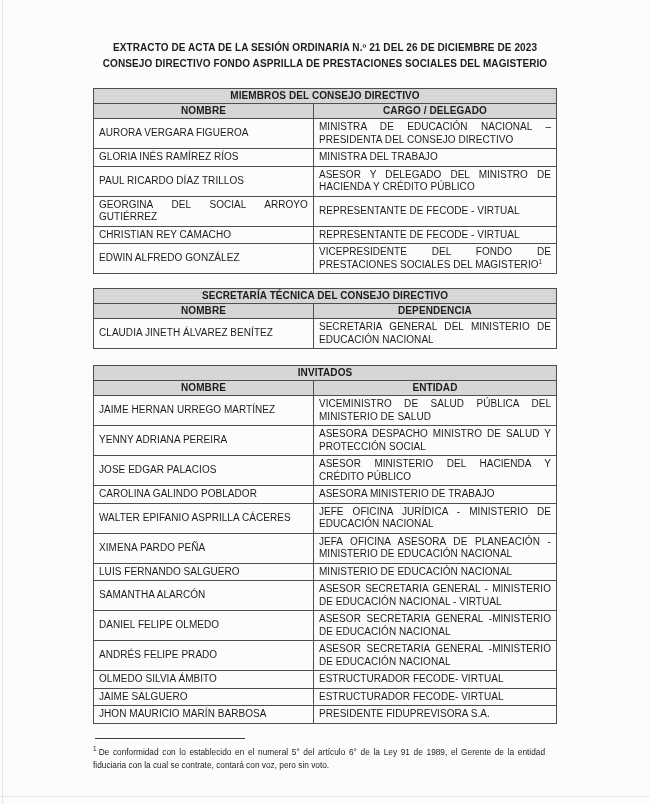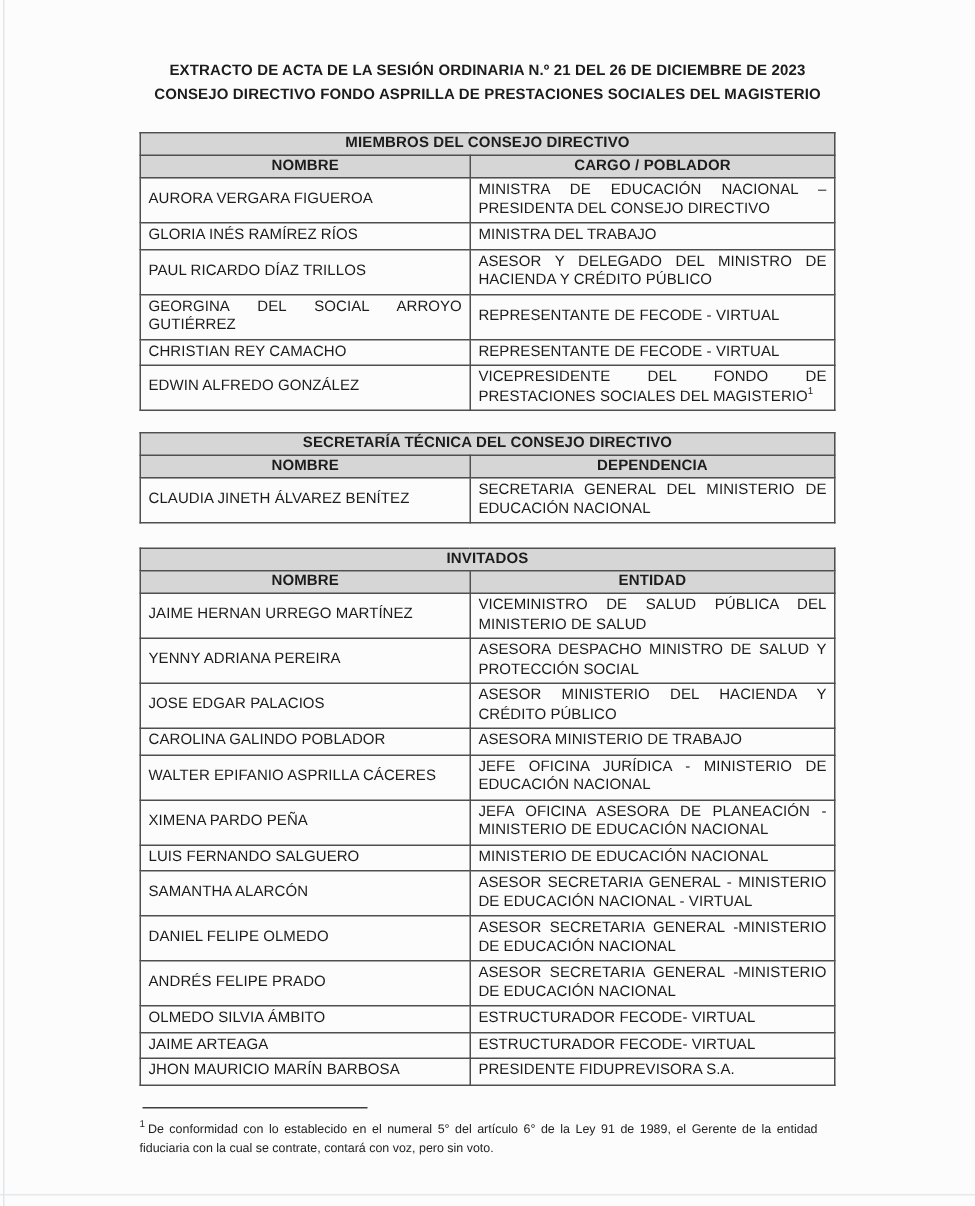--- a/index.html
+++ b/index.html
@@ -106,21 +106,21 @@
       <colgroup>
           <col class="c-name">
           <col class="c-value">
         </colgroup>
       <thead>
         <tr>
           <th class="t-title" colspan="2">MIEMBROS DEL CONSEJO DIRECTIVO</th>
         </tr>
         <tr>
           <th class="t-col">NOMBRE</th>
-          <th class="t-col">CARGO / POBLADOR</th>
+          <th class="t-col">CARGO / DELEGADO</th>
         </tr>
       </thead>
       <tbody>
           <tr>
             <td class="name-cell">AURORA VERGARA FIGUEROA</td>
             <td class="value-cell">MINISTRA DE EDUCACIÓN NACIONAL – PRESIDENTA DEL CONSEJO DIRECTIVO</td>
           </tr>
           <tr>
             <td class="name-cell">GLORIA INÉS RAMÍREZ RÍOS</td>
             <td class="value-cell">MINISTRA DEL TRABAJO</td>
@@ -223,21 +223,21 @@
           </tr>
           <tr>
             <td class="name-cell">ANDRÉS FELIPE PRADO</td>
             <td class="value-cell">ASESOR SECRETARIA GENERAL -MINISTERIO DE EDUCACIÓN NACIONAL</td>
           </tr>
           <tr>
             <td class="name-cell">OLMEDO SILVIA ÁMBITO</td>
             <td class="value-cell">ESTRUCTURADOR FECODE- VIRTUAL</td>
           </tr>
           <tr>
-            <td class="name-cell">JAIME ARTEAGA</td>
+            <td class="name-cell">JAIME SALGUERO</td>
             <td class="value-cell">ESTRUCTURADOR FECODE- VIRTUAL</td>
           </tr>
           <tr>
             <td class="name-cell">JHON MAURICIO MARÍN BARBOSA</td>
             <td class="value-cell">PRESIDENTE FIDUPREVISORA S.A.</td>
           </tr>
         </tbody>
     </table>
   </section>
 

